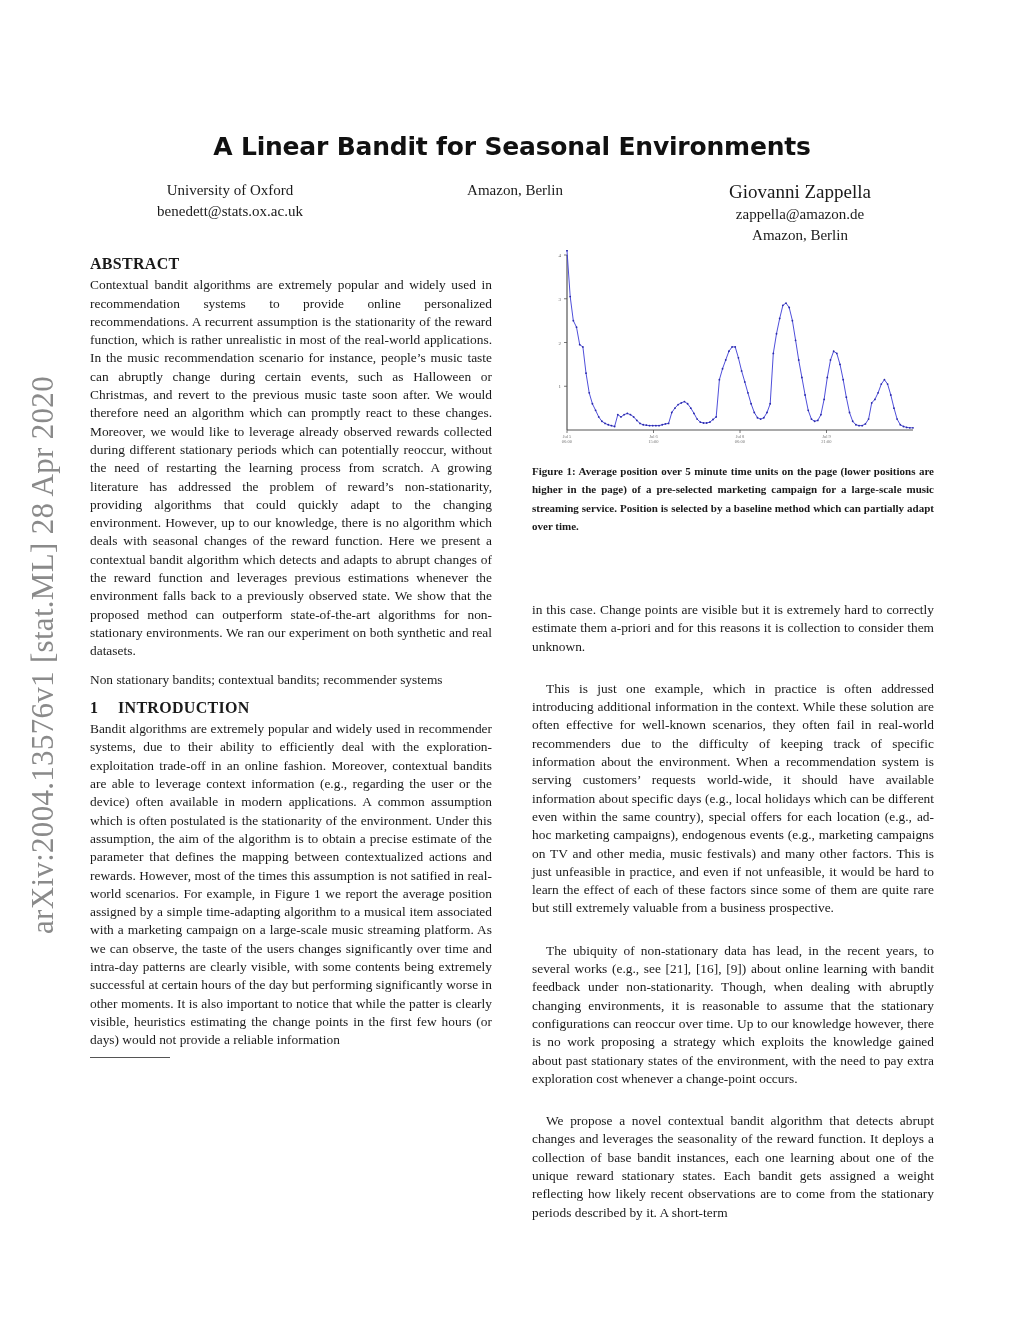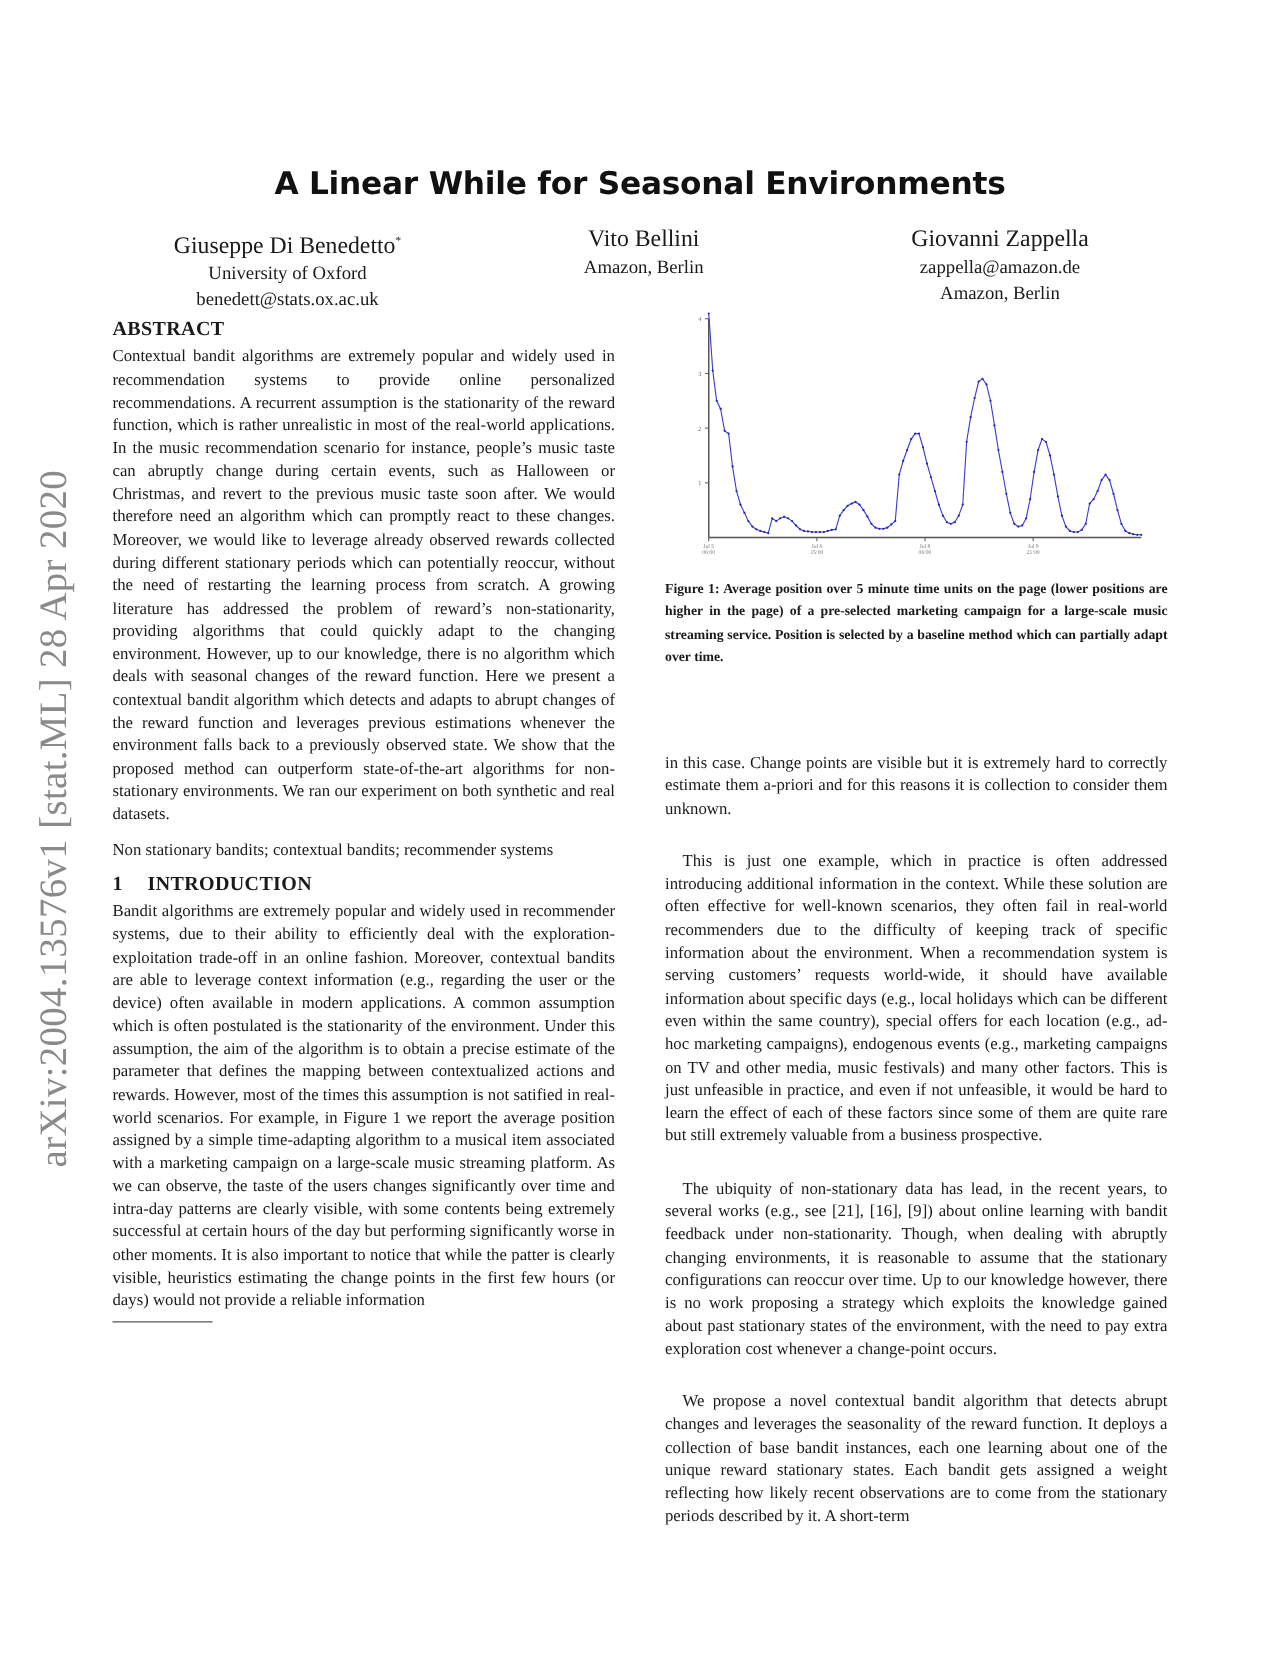--- a/index.html
+++ b/index.html
@@ -31,30 +31,28 @@
   .caption { position: absolute; left: 532px; top: 462px; width: 402px; font-size: 11px;
              line-height: 18.3px; font-weight: bold; text-align: justify; }
 </style>
 </head>
 <body>
 
 <div class="arxiv-stamp">
   <span>arXiv:2004.13576v1  [stat.ML]  28 Apr 2020</span>
 </div>
 
-<div class="title">A Linear While for Seasonal Environments</div>
+<div class="title">A Linear Bandit for Seasonal Environments</div>
 
 <div class="authors">
   <div class="author">
-    <div class="name"><span>Giuseppe Di Benedetto</span><sup>*</sup></div>
     <div class="line">University of Oxford</div>
     <div class="line">benedett@stats.ox.ac.uk</div>
   </div>
   <div class="author">
-    <div class="name">Vito Bellini</div>
     <div class="line">Amazon, Berlin</div>
   </div>
   <div class="author">
     <div class="name">Giovanni Zappella</div>
     <div class="line">zappella@amazon.de</div>
     <div class="line">Amazon, Berlin</div>
   </div>
 </div>
 
 <div class="col left">

